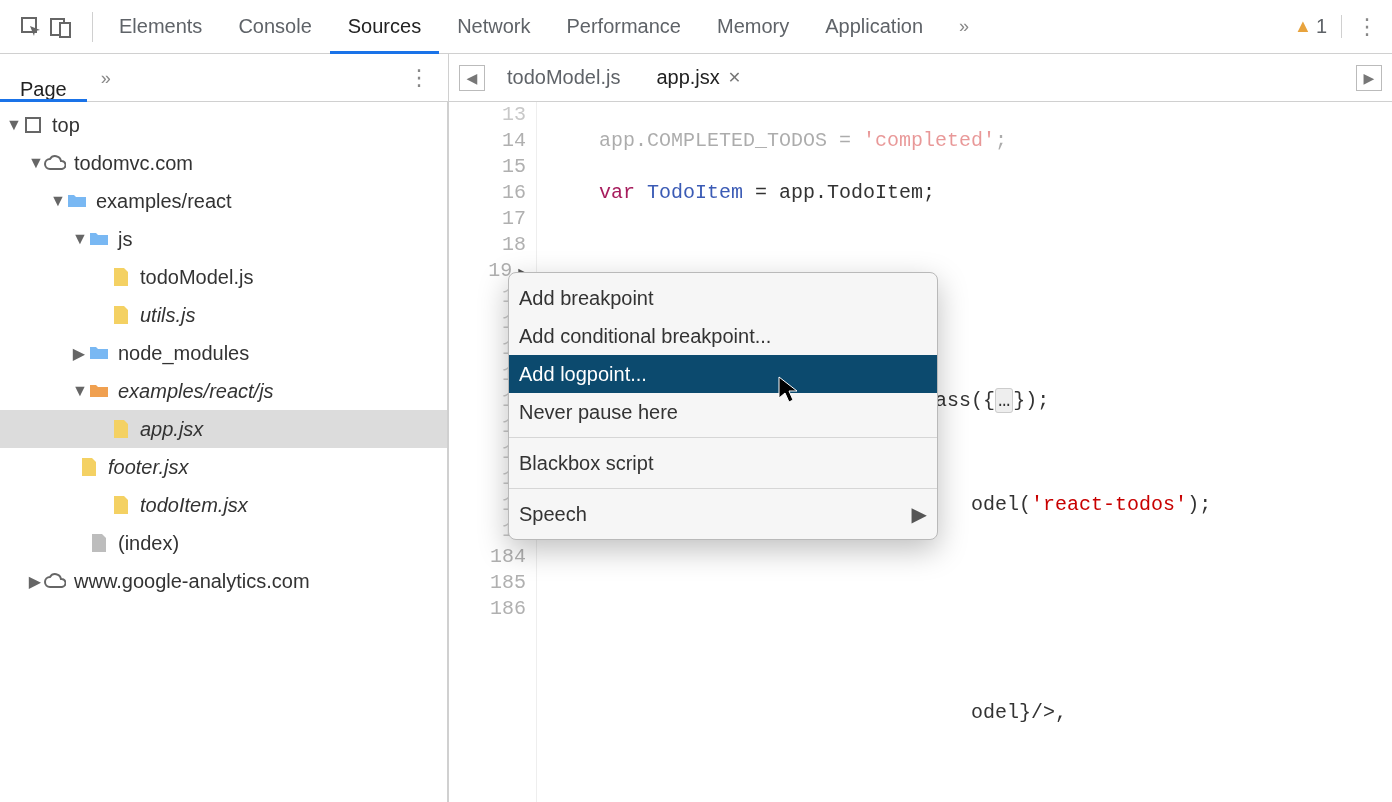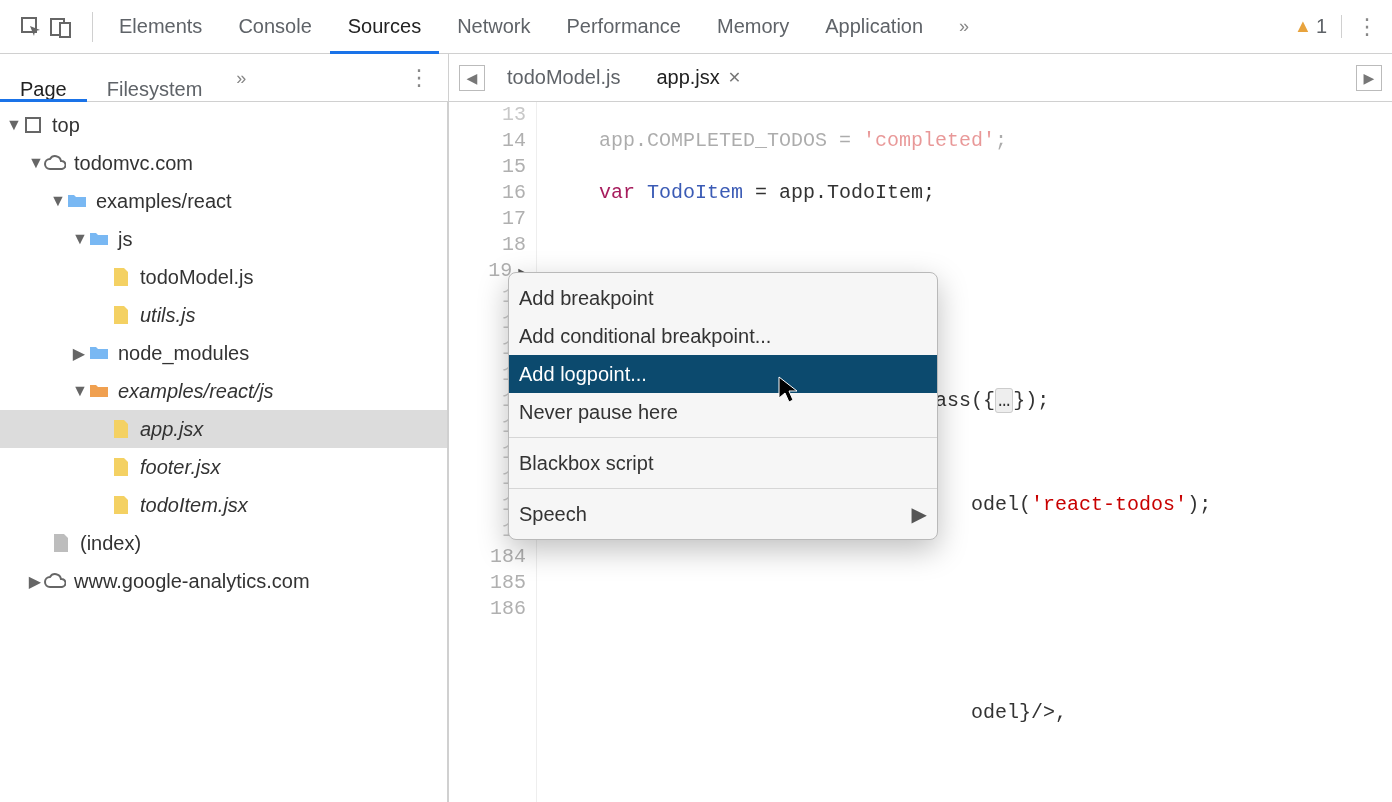--- a/index.html
+++ b/index.html
@@ -200,23 +200,20 @@
       <span>1</span>
     </div>
     <span style="color:#888;font-size:22px;cursor:pointer;">⋮</span>
   </div>
 </div>
 
 <div class="sidebar-tabs">
   <div class="stab active">
       <span>Page</span>
     </div>
-  <div class="stab">
-      <span>Filesystem</span>
-    </div>
   <div class="more"><span class="chev">»</span></div>
   <div class="sspacer"></div>
   <div class="kebab">⋮</div>
 </div>
 
 <div class="sidebar">
   <div class="tree-row" style="padding-left:6px;">
     <span class="twisty">▼</span>
     <span class="icon-box">
         <svg width="18" height="18">
@@ -287,37 +284,37 @@
     <span class="tree-label italic">examples/react/js</span>
   </div>
   <div class="tree-row selected" style="padding-left:108px;">
     <span class="icon-box">
         <svg width="16" height="20" viewBox="0 0 16 20">
           <path d="M1 1h10l4 4v14H1z" fill="#f4d163"></path>
         </svg>
       </span>
     <span class="tree-label italic">app.jsx</span>
   </div>
+  <div class="tree-row" style="padding-left:76px;">
+    <span class="icon-box">
+        <svg width="16" height="20" viewBox="0 0 16 20">
+          <path d="M1 1h10l4 4v14H1z" fill="#f4d163"></path>
+        </svg>
+      </span>
+    <span class="tree-label italic">footer.jsx</span>
+  </div>
   <div class="tree-row" style="padding-left:108px;">
     <span class="icon-box">
         <svg width="16" height="20" viewBox="0 0 16 20">
           <path d="M1 1h10l4 4v14H1z" fill="#f4d163"></path>
         </svg>
       </span>
-    <span class="tree-label italic">footer.jsx</span>
-  </div>
-  <div class="tree-row" style="padding-left:108px;">
-    <span class="icon-box">
-        <svg width="16" height="20" viewBox="0 0 16 20">
-          <path d="M1 1h10l4 4v14H1z" fill="#f4d163"></path>
-        </svg>
-      </span>
     <span class="tree-label italic">todoItem.jsx</span>
   </div>
-  <div class="tree-row" style="padding-left:48px;">
+  <div class="tree-row" style="padding-left:86px;">
     <span class="icon-box">
         <svg width="16" height="20" viewBox="0 0 16 20">
           <path d="M1 1h10l4 4v14H1z" fill="#bdbdbd"></path>
         </svg>
       </span>
     <span class="tree-label">(index)</span>
   </div>
   <div class="tree-row" style="padding-left:28px;">
     <span class="twisty">▶</span>
     <span class="icon-box">

